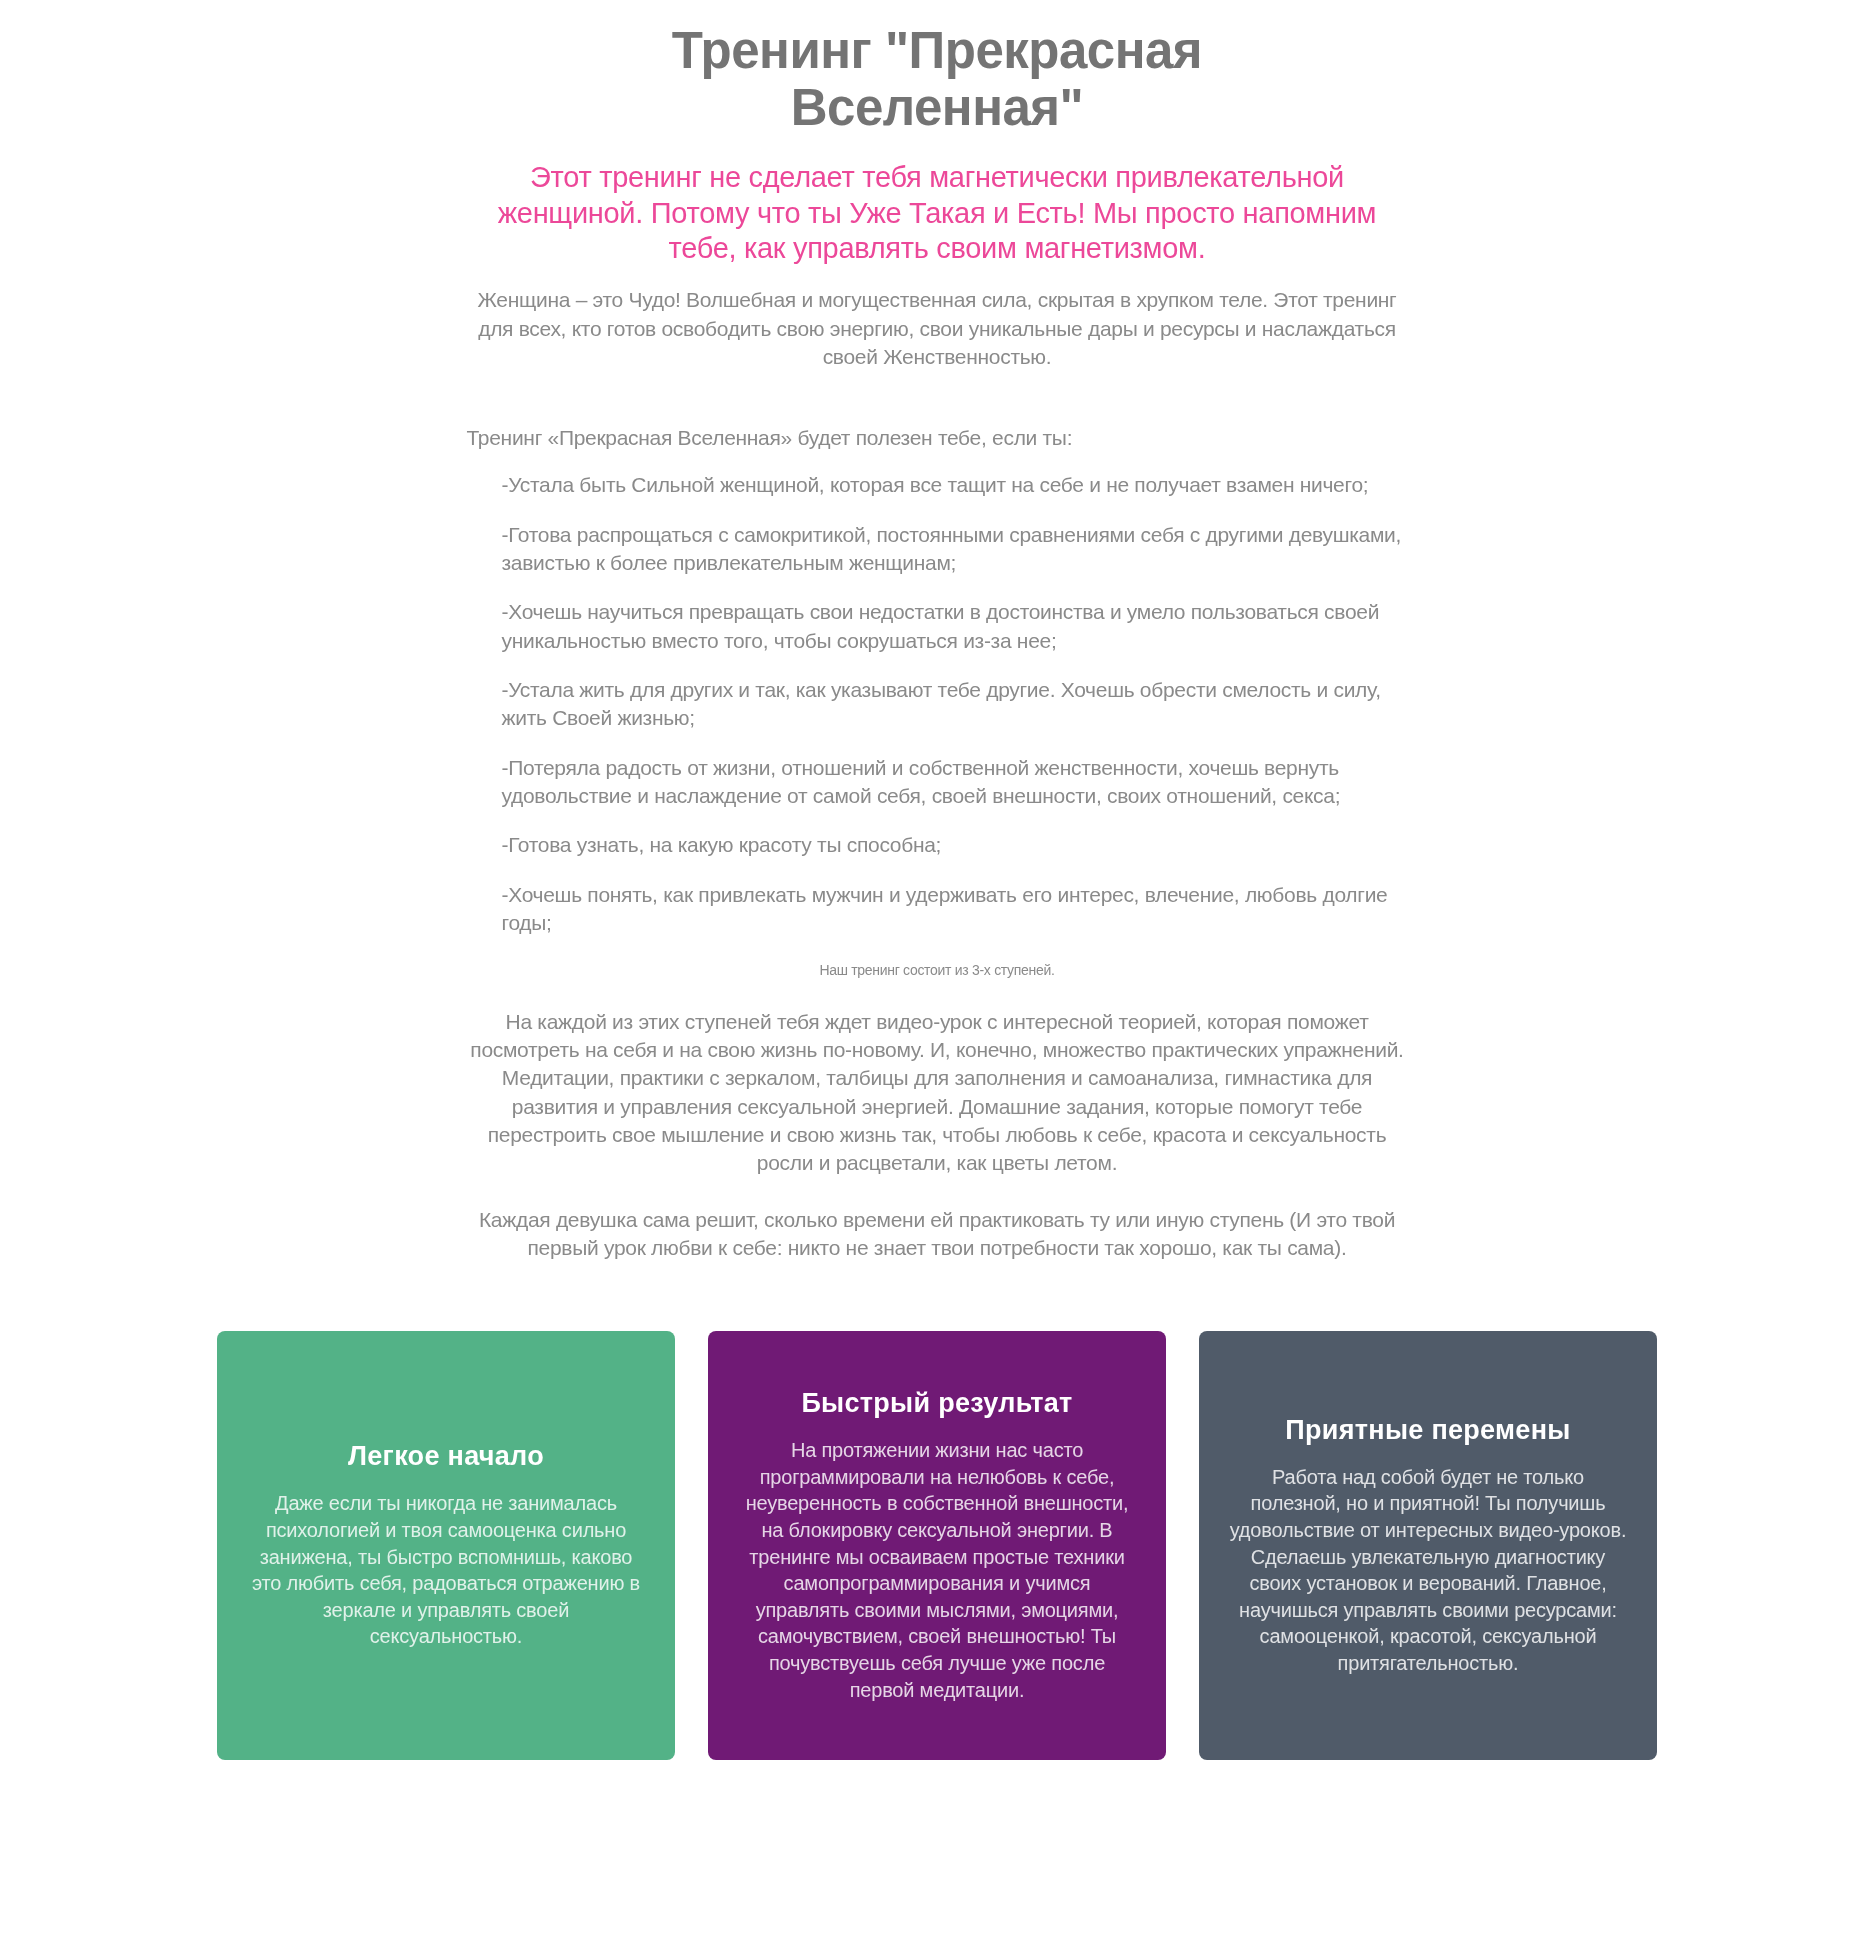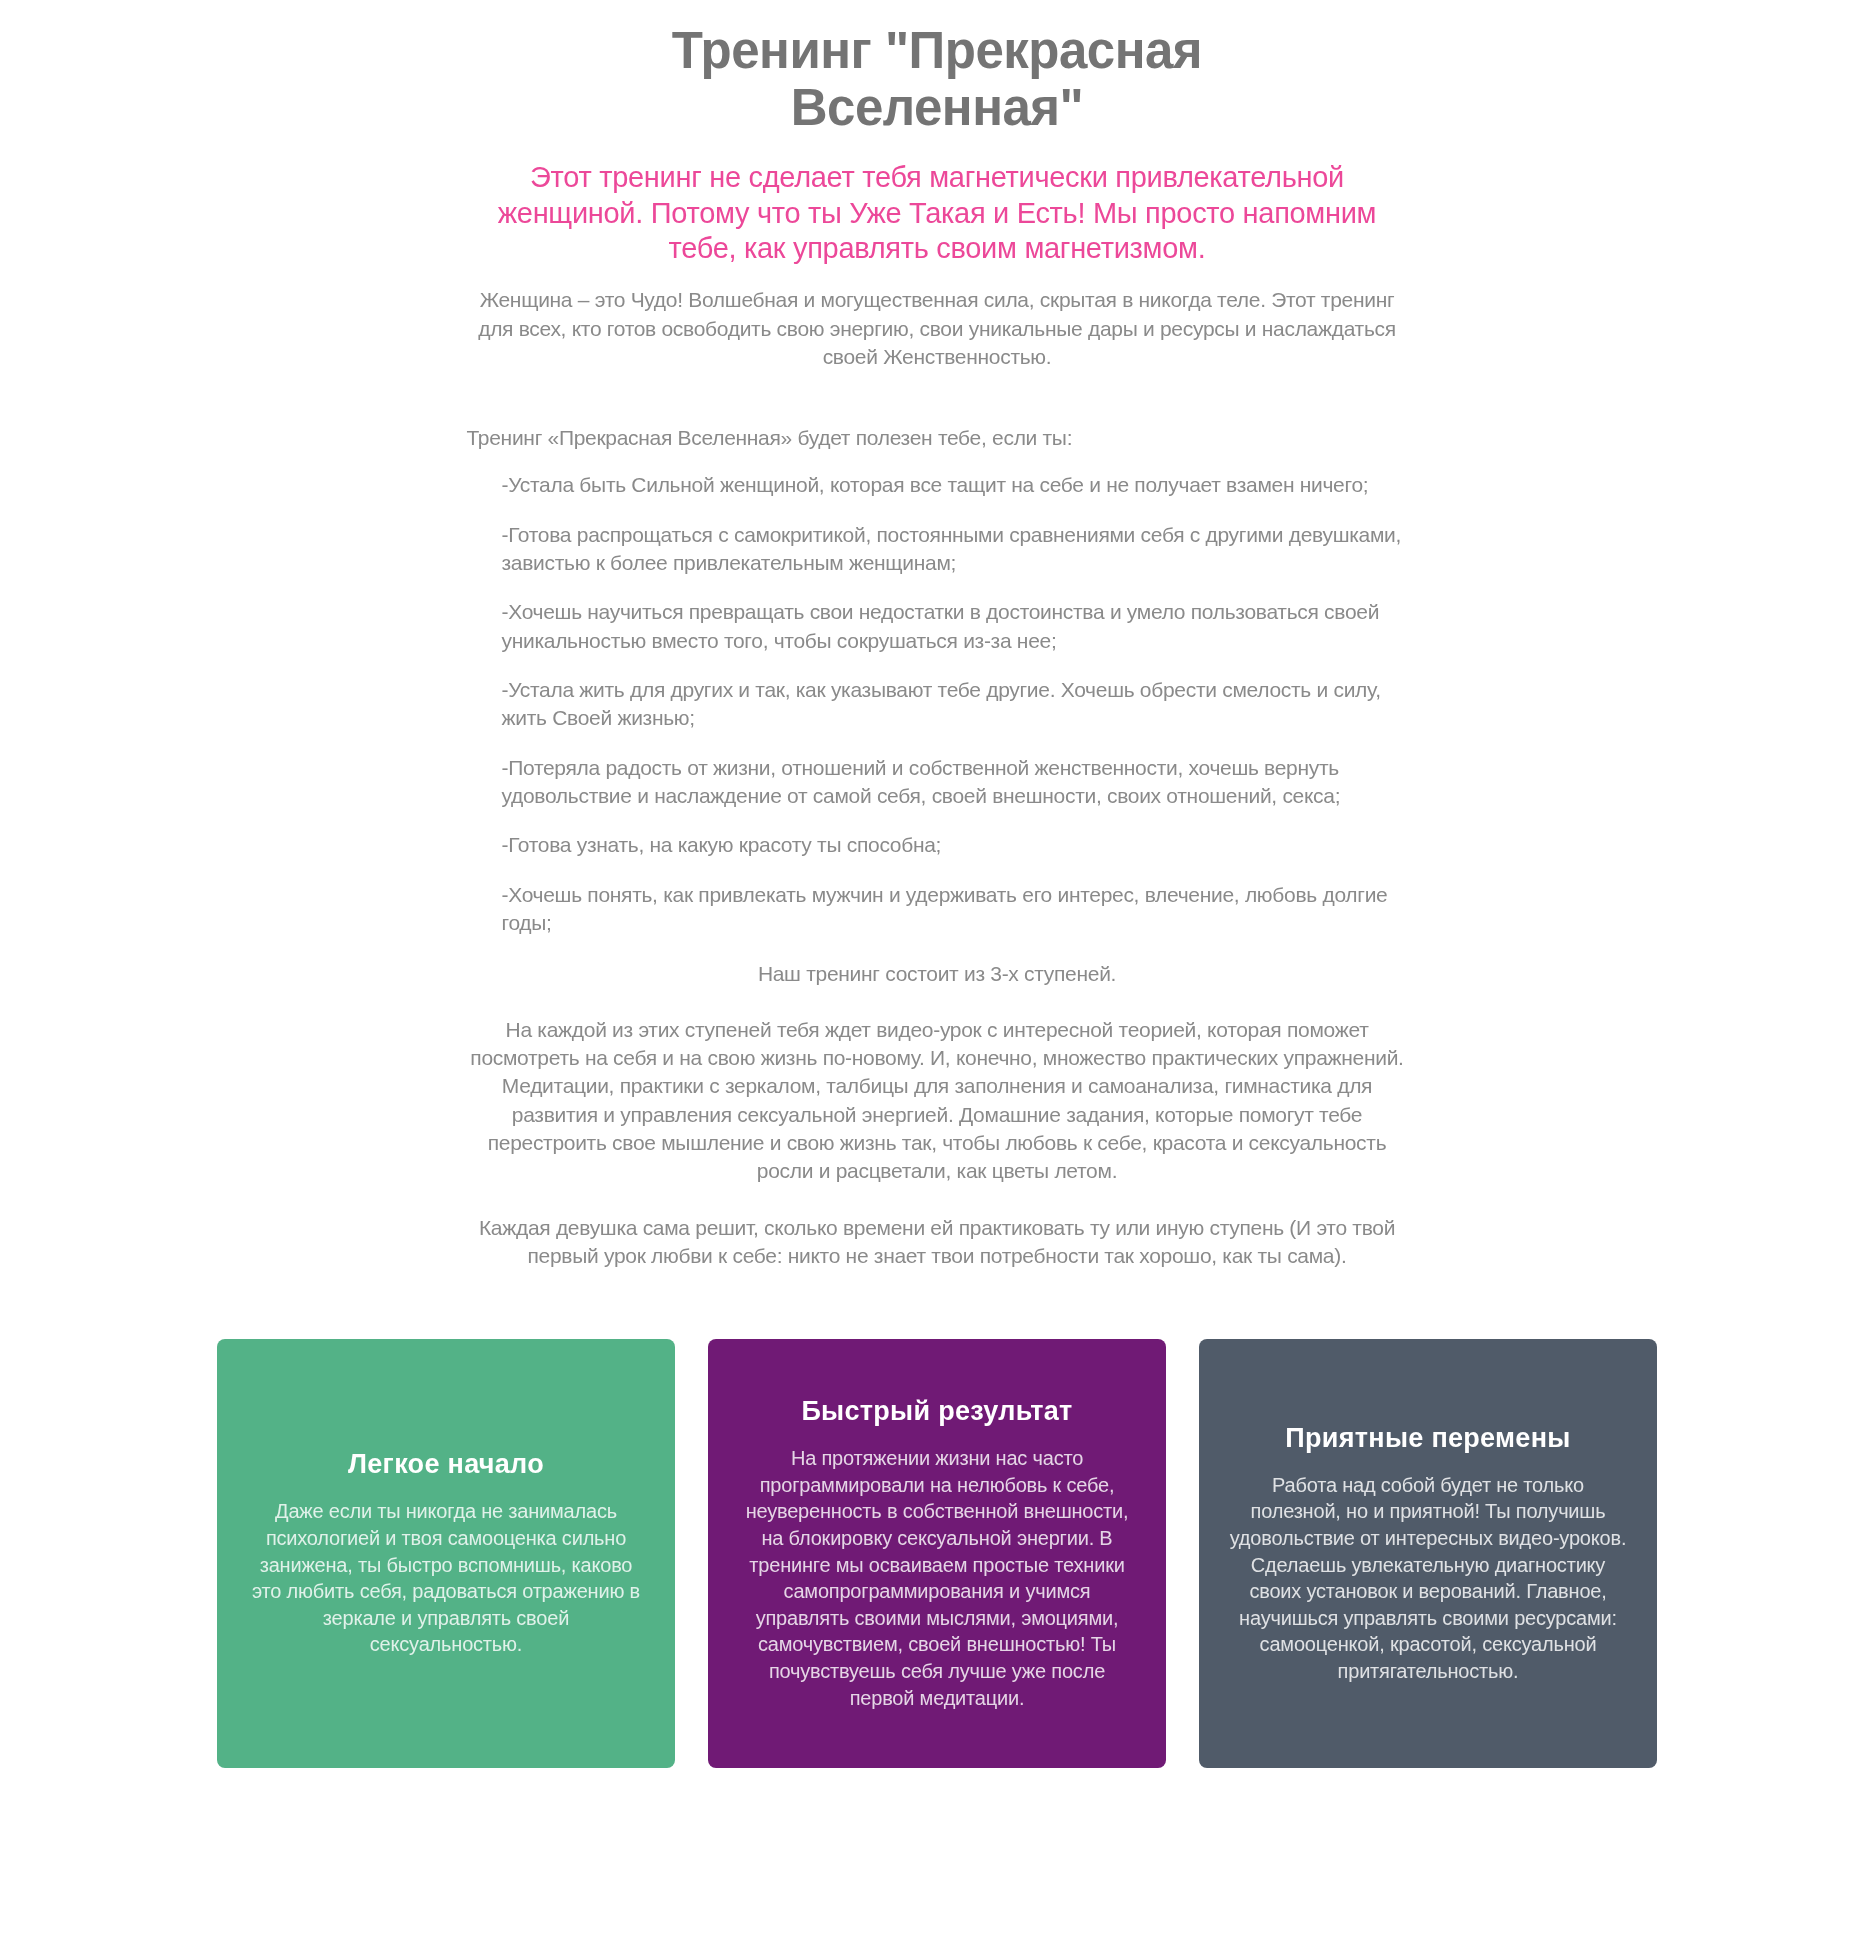--- a/index.html
+++ b/index.html
@@ -53,21 +53,21 @@
   .benefit {
     font-size: 21px;
     color: #8a8a8a;
     text-align: left;
     line-height: 1.35;
     margin: 21px 0 0 35px;
     letter-spacing: -0.3px;
   }
 
   .step-line {
-    font-size: 21px;
+    font-size: 14px;
     color: #8a8a8a;
     margin: 24px 0 0;
     letter-spacing: -0.3px;
     text-align: center;
   }
 
   .description {
     font-size: 21px;
     color: #8a8a8a;
     line-height: 1.35;
@@ -119,21 +119,21 @@
   }
 </style>
 </head>
 <body>
 
 <main>
 
   <section class="content">
     <h1 class="title">Тренинг "Прекрасная Вселенная"</h1>
     <p class="subtitle">Этот тренинг не сделает тебя магнетически привлекательной женщиной. Потому что ты Уже Такая и Есть! Мы просто напомним тебе, как управлять своим магнетизмом.</p>
-    <p class="intro">Женщина – это Чудо! Волшебная и могущественная сила, скрытая в никогда теле. Этот тренинг для всех, кто готов освободить свою энергию, свои уникальные дары и ресурсы и наслаждаться своей Женственностью.</p>
+    <p class="intro">Женщина – это Чудо! Волшебная и могущественная сила, скрытая в хрупком теле. Этот тренинг для всех, кто готов освободить свою энергию, свои уникальные дары и ресурсы и наслаждаться своей Женственностью.</p>
 
     <p class="lead">Тренинг «Прекрасная Вселенная» будет полезен тебе, если ты:</p>
     <div>
       <p class="benefit">-Устала быть Сильной женщиной, которая все тащит на себе и не получает взамен ничего;</p>
       <p class="benefit">-Готова распрощаться с самокритикой, постоянными сравнениями себя с другими девушками, завистью к более привлекательным женщинам;</p>
       <p class="benefit">-Хочешь научиться превращать свои недостатки в достоинства и умело пользоваться своей уникальностью вместо того, чтобы сокрушаться из-за нее;</p>
       <p class="benefit">-Устала жить для других и так, как указывают тебе другие. Хочешь обрести смелость и силу, жить Своей жизнью;</p>
       <p class="benefit">-Потеряла радость от жизни, отношений и собственной женственности, хочешь вернуть удовольствие и наслаждение от самой себя, своей внешности, своих отношений, секса;</p>
       <p class="benefit">-Готова узнать, на какую красоту ты способна;</p>
       <p class="benefit">-Хочешь понять, как привлекать мужчин и удерживать его интерес, влечение, любовь долгие годы;</p>

